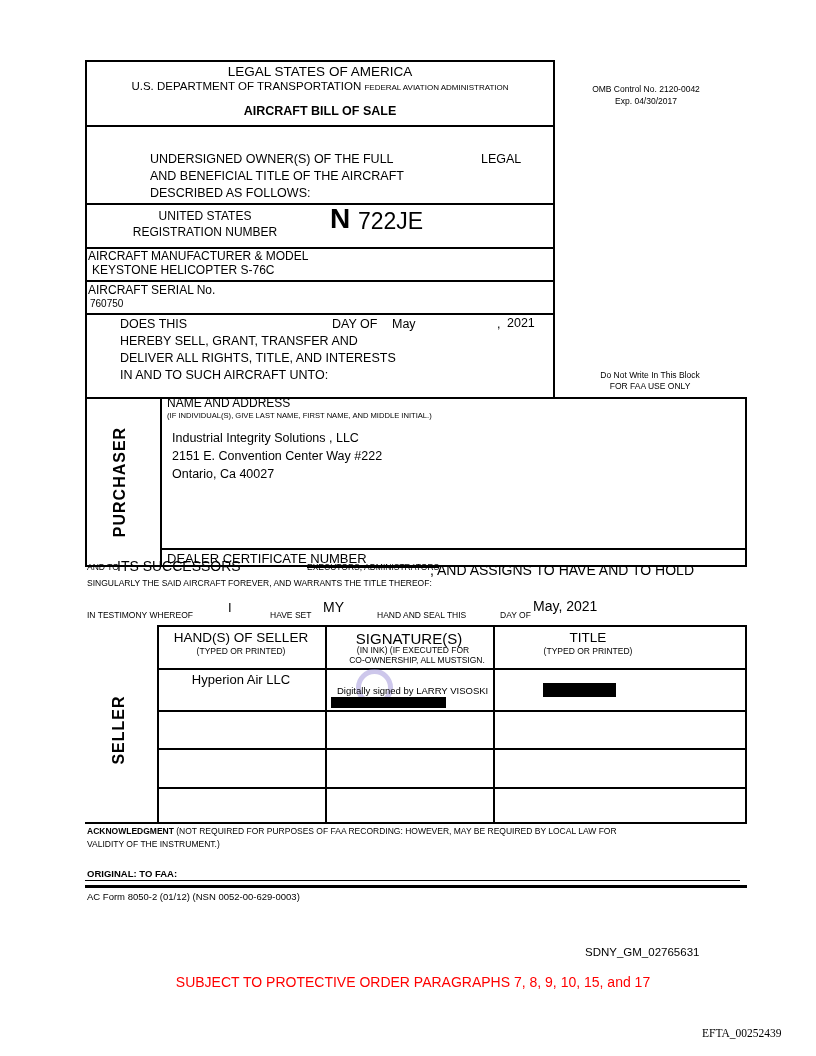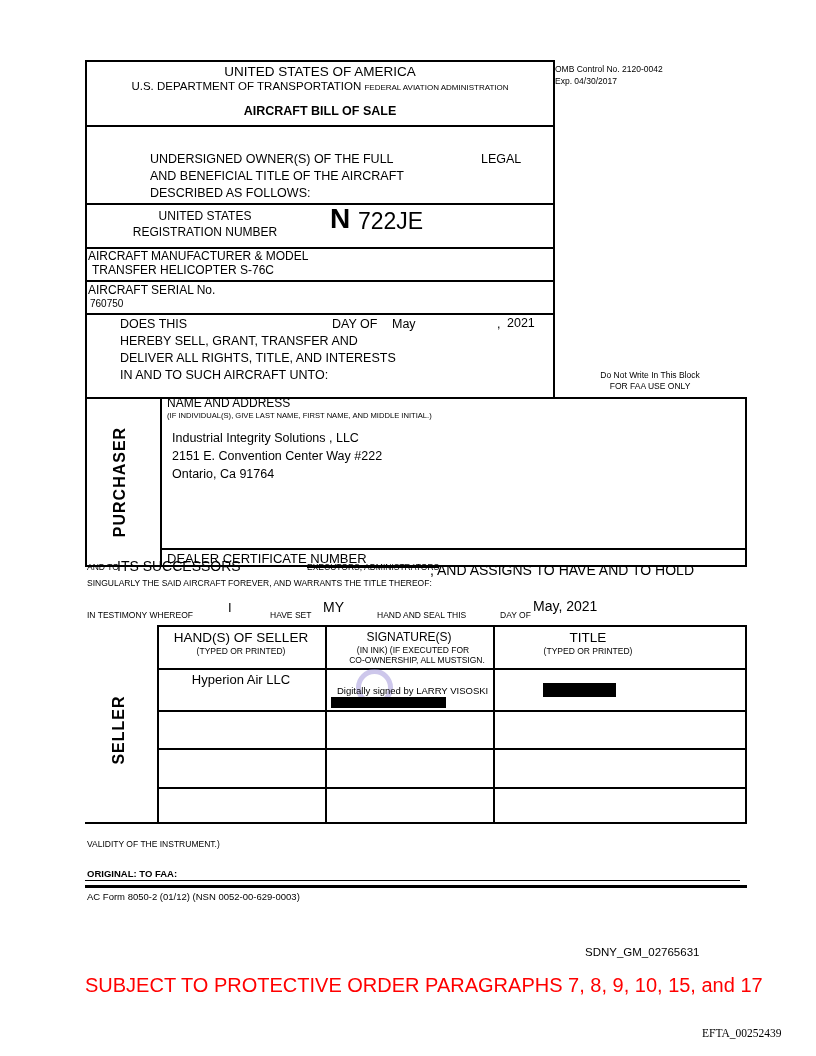--- a/index.html
+++ b/index.html
@@ -1,21 +1,21 @@
 <!DOCTYPE html>
 <html><head>
 <meta charset="utf-8">
 <style>
   html,body{margin:0;padding:0;background:#fff;}
   #page{position:relative;width:816px;height:1056px;background:#fff;overflow:hidden;
         font-family:"Liberation Sans",sans-serif;color:#000;}
   .ln{position:absolute;background:#000;}
   .t{position:absolute;white-space:nowrap;line-height:1;}
   .ctr{text-align:center;}
-  .rt{text-align:left;}
+  .rt{text-align:center;margin-top:20px;}
   .b{font-weight:bold;}
   .strike{text-decoration:line-through;}
   .vlabel{position:absolute;transform:rotate(-90deg);transform-origin:center;
           font-weight:bold;letter-spacing:1px;text-align:center;line-height:1;}
   .redact{position:absolute;background:#000;}
   .ring{position:absolute;border-radius:50%;border:5px solid rgba(155,143,216,0.5);}
 </style>
 </head>
 <body>
 
@@ -45,39 +45,39 @@
   <div class="ln" style="left:325px;top:625px;width:2px;height:197px"></div>
   <div class="ln" style="left:493px;top:625px;width:2px;height:197px"></div>
   <div class="ln" style="left:745px;top:625px;width:2px;height:197px"></div>
 
   <div class="ln" style="left:85px;top:880px;width:655px;height:1px"></div>
   <div class="ln" style="left:85px;top:885px;width:662px;height:3px"></div>
 
   <div class="t rt" style="left:555px;top:65px;width:182px;font-size:8.5px">OMB Control No. 2120-0042</div>
   <div class="t rt" style="left:555px;top:77px;width:182px;font-size:8.5px">Exp. 04/30/2017</div>
 
-  <div class="t ctr" style="left:85px;top:65px;width:470px;font-size:13.5px">UNITED STATES OF AMERICA</div>
+  <div class="t ctr" style="left:85px;top:65px;width:470px;font-size:13.5px">LEGAL STATES OF AMERICA</div>
   <div class="t ctr" style="left:85px;top:81px;width:470px;font-size:11.5px">
     <span>U.S. DEPARTMENT OF TRANSPORTATION</span>
     <span style="font-size:8px">FEDERAL AVIATION ADMINISTRATION</span>
   </div>
   <div class="t ctr b" style="left:85px;top:105px;width:470px;font-size:12.5px">AIRCRAFT BILL OF SALE</div>
 
   <div class="t" style="left:150px;top:153px;font-size:12.5px">UNDERSIGNED OWNER(S) OF THE FULL</div>
   <div class="t" style="left:481px;top:153px;font-size:12.5px">LEGAL</div>
   <div class="t" style="left:150px;top:170px;font-size:12.5px">AND BENEFICIAL TITLE OF THE AIRCRAFT</div>
   <div class="t" style="left:150px;top:187px;font-size:12.5px">DESCRIBED AS FOLLOWS:</div>
 
   <div class="t ctr" style="left:85px;top:210px;width:240px;font-size:12px">UNITED STATES</div>
   <div class="t ctr" style="left:85px;top:226px;width:240px;font-size:12px">REGISTRATION NUMBER</div>
   <div class="t b" style="left:330px;top:205px;font-size:28px">N</div>
   <div class="t" style="left:358px;top:210px;font-size:23px">722JE</div>
 
   <div class="t" style="left:88px;top:250px;font-size:12px">AIRCRAFT MANUFACTURER &amp; MODEL</div>
-  <div class="t" style="left:92px;top:264px;font-size:12px">TRANSFER HELICOPTER S-76C</div>
+  <div class="t" style="left:92px;top:264px;font-size:12px">KEYSTONE HELICOPTER S-76C</div>
 
   <div class="t" style="left:88px;top:284px;font-size:12px">AIRCRAFT SERIAL No.</div>
   <div class="t" style="left:90px;top:299px;font-size:10px">760750</div>
 
   <div class="t" style="left:120px;top:318px;font-size:12.5px">DOES THIS</div>
   <div class="t" style="left:332px;top:318px;font-size:12.5px">DAY OF</div>
   <div class="t" style="left:392px;top:318px;font-size:12.5px">May</div>
   <div class="t" style="left:497px;top:318px;font-size:12.5px">,</div>
   <div class="t" style="left:507px;top:317px;font-size:12.5px">2021</div>
   <div class="t" style="left:120px;top:335px;font-size:12.5px">HEREBY SELL, GRANT, TRANSFER AND</div>
@@ -85,59 +85,62 @@
   <div class="t" style="left:120px;top:369px;font-size:12.5px">IN AND TO SUCH AIRCRAFT UNTO:</div>
 
   <div class="t ctr" style="left:553px;top:371px;width:194px;font-size:8.5px">Do Not Write In This Block</div>
   <div class="t ctr" style="left:553px;top:382px;width:194px;font-size:8.5px">FOR FAA USE ONLY</div>
 
   <div class="vlabel" style="left:37px;top:472px;width:170px;height:20px;font-size:16px">PURCHASER</div>
   <div class="t" style="left:167px;top:397px;font-size:12px">NAME AND ADDRESS</div>
   <div class="t" style="left:167px;top:412px;font-size:7.6px">(IF INDIVIDUAL(S), GIVE LAST NAME, FIRST NAME, AND MIDDLE INITIAL.)</div>
   <div class="t" style="left:172px;top:432px;font-size:12.5px">Industrial Integrity Solutions , LLC</div>
   <div class="t" style="left:172px;top:450px;font-size:12.5px">2151 E. Convention Center Way #222</div>
-  <div class="t" style="left:172px;top:468px;font-size:12.5px">Ontario, Ca 91764</div>
+  <div class="t" style="left:172px;top:468px;font-size:12.5px">Ontario, Ca 40027</div>
   <div class="t" style="left:167px;top:552px;font-size:13px">DEALER CERTIFICATE NUMBER</div>
 
   <div class="t" style="left:87px;top:563px;font-size:8.5px">AND TO</div>
   <div class="t" style="left:117px;top:559px;font-size:14px">ITS SUCCESSORS</div>
   <div class="t strike" style="left:307px;top:563px;font-size:8.5px">EXECUTORS, ADMINISTRATORS</div>
   <div class="t" style="left:430px;top:563px;font-size:14px">, AND ASSIGNS TO HAVE AND TO HOLD</div>
   <div class="t" style="left:87px;top:579px;font-size:8.5px">SINGULARLY THE SAID AIRCRAFT FOREVER, AND WARRANTS THE TITLE THEREOF:</div>
 
   <div class="t" style="left:87px;top:611px;font-size:8.5px">IN TESTIMONY WHEREOF</div>
   <div class="t" style="left:228px;top:601px;font-size:13px">I</div>
   <div class="t" style="left:270px;top:611px;font-size:8.5px">HAVE SET</div>
   <div class="t" style="left:323px;top:600px;font-size:14px">MY</div>
   <div class="t" style="left:377px;top:611px;font-size:8.5px">HAND AND SEAL THIS</div>
   <div class="t" style="left:500px;top:611px;font-size:8.5px">DAY OF</div>
   <div class="t" style="left:533px;top:599px;font-size:14px">May, 2021</div>
 
   <div class="vlabel" style="left:61px;top:720px;width:120px;height:20px;font-size:16px">SELLER</div>
 
   <div class="t ctr" style="left:157px;top:631px;width:168px;font-size:13.5px">HAND(S) OF SELLER</div>
   <div class="t ctr" style="left:157px;top:647px;width:168px;font-size:8.5px">(TYPED OR PRINTED)</div>
-  <div class="t ctr" style="left:325px;top:631px;width:168px;font-size:12px">SIGNATURE(S)</div>
+  <div class="t ctr" style="left:325px;top:631px;width:168px;font-size:15px">SIGNATURE(S)</div>
   <div class="t ctr" style="left:325px;top:646px;width:176px;font-size:8.5px">(IN INK) (IF EXECUTED FOR</div>
   <div class="t ctr" style="left:325px;top:656px;width:184px;font-size:8.5px">CO-OWNERSHIP, ALL MUSTSIGN.</div>
   <div class="t ctr" style="left:493px;top:631px;width:190px;font-size:13.5px">TITLE</div>
   <div class="t ctr" style="left:493px;top:647px;width:190px;font-size:8.5px">(TYPED OR PRINTED)</div>
 
   <div class="t ctr" style="left:157px;top:673px;width:168px;font-size:13px">Hyperion Air LLC</div>
   <div class="ring" style="left:356px;top:669px;width:27px;height:27px"></div>
   <div class="t" style="left:337px;top:686px;font-size:9.5px">Digitally signed by LARRY VISOSKI</div>
   <div class="redact" style="left:331px;top:697px;width:115px;height:11px"></div>
   <div class="redact" style="left:543px;top:683px;width:73px;height:14px"></div>
 
   <div class="t ctr" style="left:157px;top:718px;width:168px;font-size:13px"></div>
   <div class="t ctr" style="left:157px;top:756px;width:168px;font-size:13px"></div>
   <div class="t ctr" style="left:157px;top:794px;width:168px;font-size:13px"></div>
 
+  <div class="t" style="left:87px;top:827px;font-size:8.5px">
+    <span class="b">ACKNOWLEDGMENT</span><span> (NOT REQUIRED FOR PURPOSES OF FAA RECORDING:  HOWEVER, MAY BE REQUIRED BY LOCAL LAW FOR</span>
+  </div>
   <div class="t" style="left:87px;top:840px;font-size:8.5px">VALIDITY OF THE INSTRUMENT.)</div>
 
   <div class="t b" style="left:87px;top:869px;font-size:9.5px">ORIGINAL:  TO FAA:</div>
   <div class="t" style="left:87px;top:892px;font-size:9.5px">AC Form 8050-2 (01/12) (NSN 0052-00-629-0003)</div>
 
   <div class="t" style="left:585px;top:947px;font-size:11.5px">SDNY_GM_02765631</div>
-  <div class="t ctr" style="left:85px;top:975px;width:656px;font-size:20px;color:#ff0000">SUBJECT TO PROTECTIVE ORDER PARAGRAPHS 7, 8, 9, 10, 15, and 17</div>
+  <div class="t ctr" style="left:85px;top:975px;width:656px;font-size:14px;color:#ff0000">SUBJECT TO PROTECTIVE ORDER PARAGRAPHS 7, 8, 9, 10, 15, and 17</div>
   <div class="t" style="left:702px;top:1028px;font-size:11.5px;font-family:'Liberation Serif',serif">EFTA_00252439</div>
 
 </div>
 
 </body></html>

